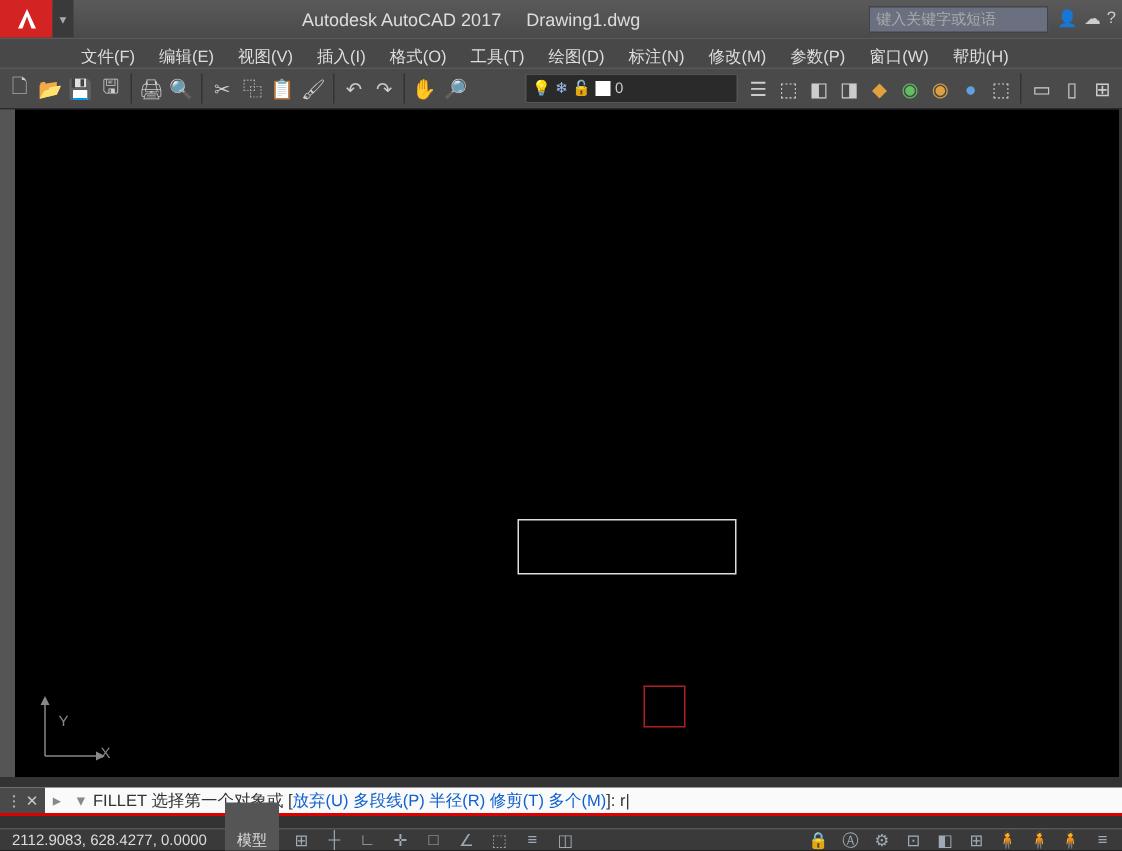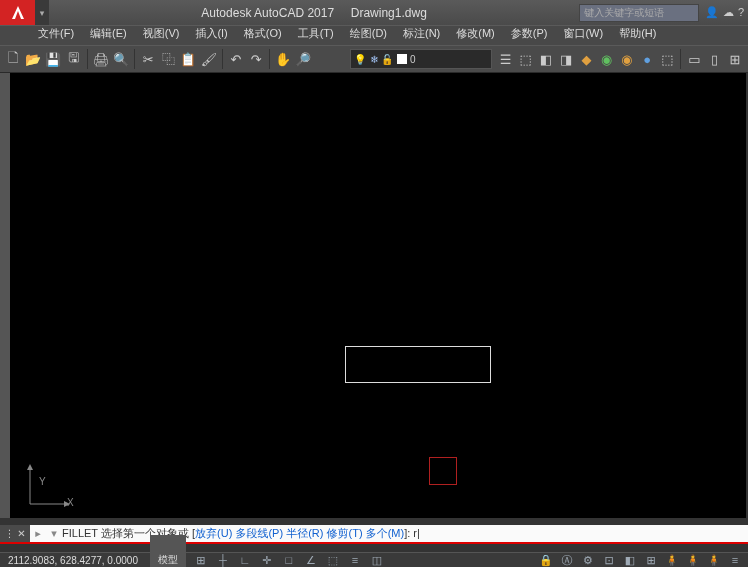--- a/index.html
+++ b/index.html
@@ -7,21 +7,21 @@
 
 .titlebar { height: 25px; background: linear-gradient(#5a5a5a, #4a4a4a); display: flex; align-items: center; position: relative; }
 .app-icon { width: 35px; height: 25px; background: #d32323; display: flex; align-items: center; justify-content: center; color: #fff; font-weight: bold; font-size: 16px; }
 .app-icon svg { display: block; }
 .title-drop { width: 14px; height: 25px; background: #3a3a3a; display: flex; align-items: center; justify-content: center; color: #aaa; font-size: 9px; }
 .title-center { flex: 1; text-align: center; color: #ddd; font-size: 12px; }
 .title-search { width: 120px; height: 18px; background: #6a7080; border: 1px solid #444; color: #aaa; font-size: 10px; padding: 0 4px; display: flex; align-items: center; margin-right: 6px; }
 .title-icons { display: flex; gap: 4px; margin-right: 4px; }
 .title-icons span { color: #ccc; font-size: 11px; }
 
-.menubar { height: 20px; background: #484848; display: flex; align-items: flex-start; padding-left: 30px; border-top: 1px solid #5a5a5a; }
+.menubar { height: 20px; background: #484848; display: flex; align-items: flex-end; padding-left: 46px; border-top: 1px solid #5a5a5a; }
 .menu-item { color: #ddd; font-size: 11px; padding: 0 8px; cursor: pointer; }
 
 .toolbar { height: 28px; background: #4a4a4a; display: flex; align-items: center; padding: 0 4px; border-top: 1px solid #5a5a5a; border-bottom: 1px solid #2a2a2a; gap: 2px; }
 .tbtn { width: 22px; height: 22px; display: flex; align-items: center; justify-content: center; color: #ccc; font-size: 13px; cursor: pointer; }
 .tsep { width: 1px; height: 20px; background: #333; margin: 0 2px; }
 .layer-combo { width: 170px; height: 20px; background: #2a2a2a; border: 1px solid #555; display: flex; align-items: center; padding: 0 4px; color: #ccc; font-size: 10px; gap: 3px; }
 
 .canvas { position: absolute; left: 10px; right: 2px; top: 73px; bottom: 49px; background: #000; }
 .left-side { position: absolute; left: 0; top: 73px; bottom: 49px; width: 10px; background: #555; }
 .rect-white { position: absolute; left: 335px; top: 273px; width: 146px; height: 37px; border: 1px solid #ddd; }

